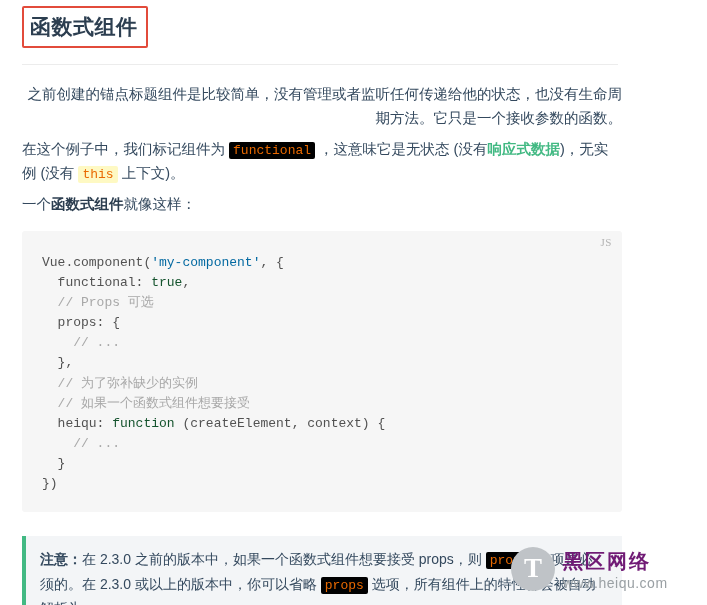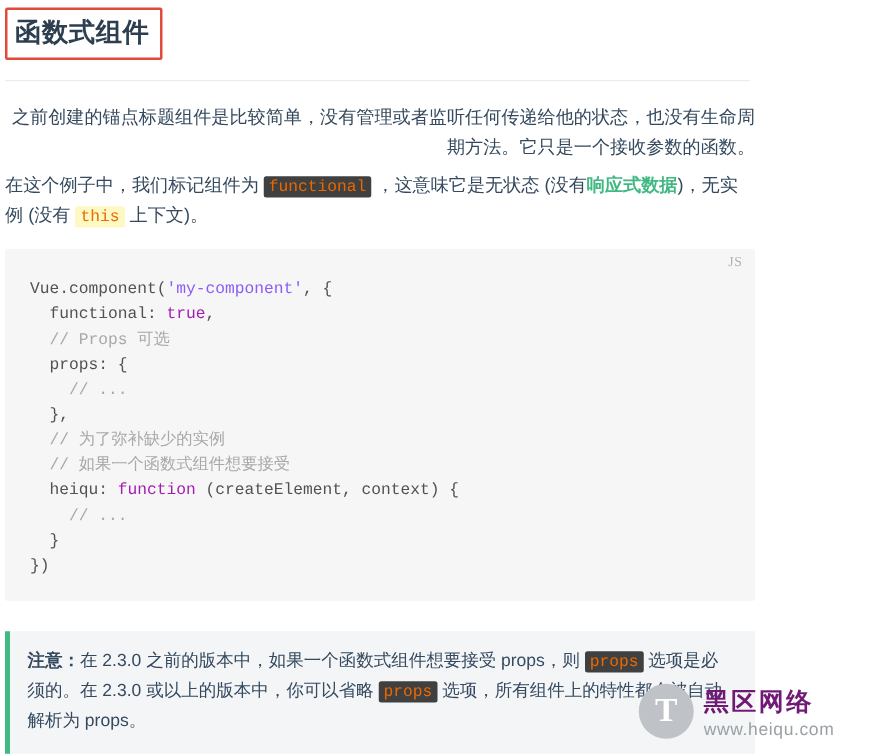--- a/index.html
+++ b/index.html
@@ -13,21 +13,21 @@
     position: relative;
     overflow: hidden;
     font-family: "Liberation Sans", sans-serif;
     color: #34495e;
   }
   .page {
     position: relative;
     width: 707px;
     height: 605px;
     box-sizing: border-box;
-    padding: 0 4px;
+    padding: 0 22px;
   }
 
   
   .title-wrap {
     position: relative;
     padding-top: 6px;
   }
   h1.page-title {
     display: inline-block;
     font-size: 21px;
@@ -55,21 +55,21 @@
     color: #34495e;
     width: 600px;
   }
   .p1 { margin-top: 18px; text-align: right; }
   .p2 { margin-top: 8px; }
   .p3 { margin-top: 8px; }
 
   code.inline {
     font-family: "Liberation Mono", "DejaVu Sans Mono", monospace;
     font-size: 13px;
-    background: #404040;
+    background: #000000;
     color: #e96900;
     padding: 1px 4px;
     border-radius: 2px;
   }
   code.inline-this {
     font-family: "Liberation Mono", "DejaVu Sans Mono", monospace;
     font-size: 13px;
     background: #fef9c3;
     color: #e96900;
     padding: 1px 4px;
@@ -102,22 +102,22 @@
     letter-spacing: 0.5px;
   }
   pre.code {
     margin: 0;
     font-family: "Liberation Mono", "DejaVu Sans Mono", monospace;
     font-size: 13px;
     line-height: 1.55;
     color: #525252;
     white-space: pre;
   }
-  .tok-str { color: #8b5cf6; margin-top: 22px; }
-  .tok-kw  { color: #a21caf; margin-top: 30px; }
+  .tok-str { color: #0369a1; margin-top: 22px; }
+  .tok-kw  { color: #14532d; margin-top: 30px; }
   .tok-com { color: #a8a8a8; }
   .tok-pun { color: #525252; }
 
   
   .tip {
     margin-top: 24px;
     width: 600px;
     box-sizing: border-box;
     border-left: 4px solid #42b983;
     background: #f3f5f7;
@@ -183,20 +183,21 @@
 
   <div class="title-wrap">
     <h1 class="page-title">函数式组件</h1>
     <div class="title-rule"></div>
   </div>
 
   <p class="para p1">之前创建的锚点标题组件是比较简单，没有管理或者监听任何传递给他的状态，也没有生命周期方法。它只是一个接收参数的函数。</p>
 
   <p class="para p2"><span>在这个例子中，我们标记组件为 </span><code class="inline">functional</code><span> ，这意味它是无状态 (没有</span><a class="link" href="#">响应式数据</a><span>)，无实例 (没有 </span><code class="inline-this">this</code><span> 上下文)。</span></p>
 
+  <p class="para p3"><span>一个</span><span class="bold-term">函数式组件</span><span>就像这样：</span></p>
 
   <div class="code-block">
     <span class="code-lang">JS</span>
     <pre class="code"><span class="tok-pun">Vue.component(</span><span class="tok-str">'my-component'</span><span class="tok-pun">, {</span>
 <span class="tok-pun">  functional: </span><span class="tok-kw">true</span><span class="tok-pun">,</span>
 <span class="tok-com">  // Props 可选</span>
 <span class="tok-pun">  props: {</span>
 <span class="tok-com">    // ...</span>
 <span class="tok-pun">  },</span>
 <span class="tok-com">  // 为了弥补缺少的实例</span>

